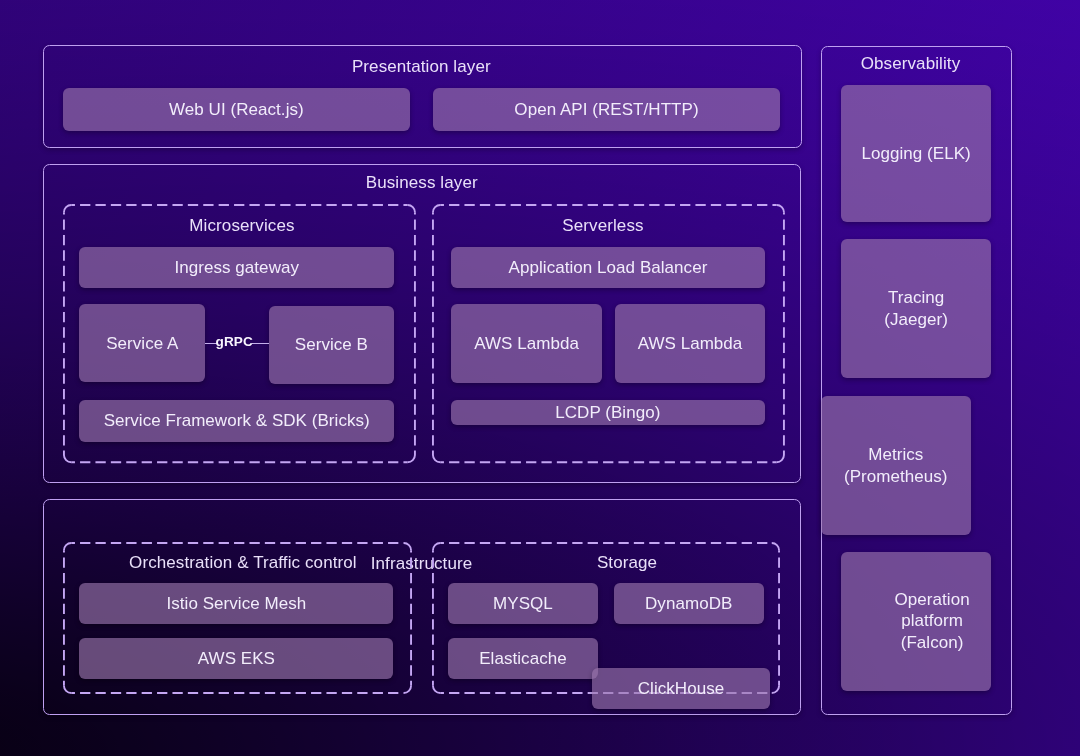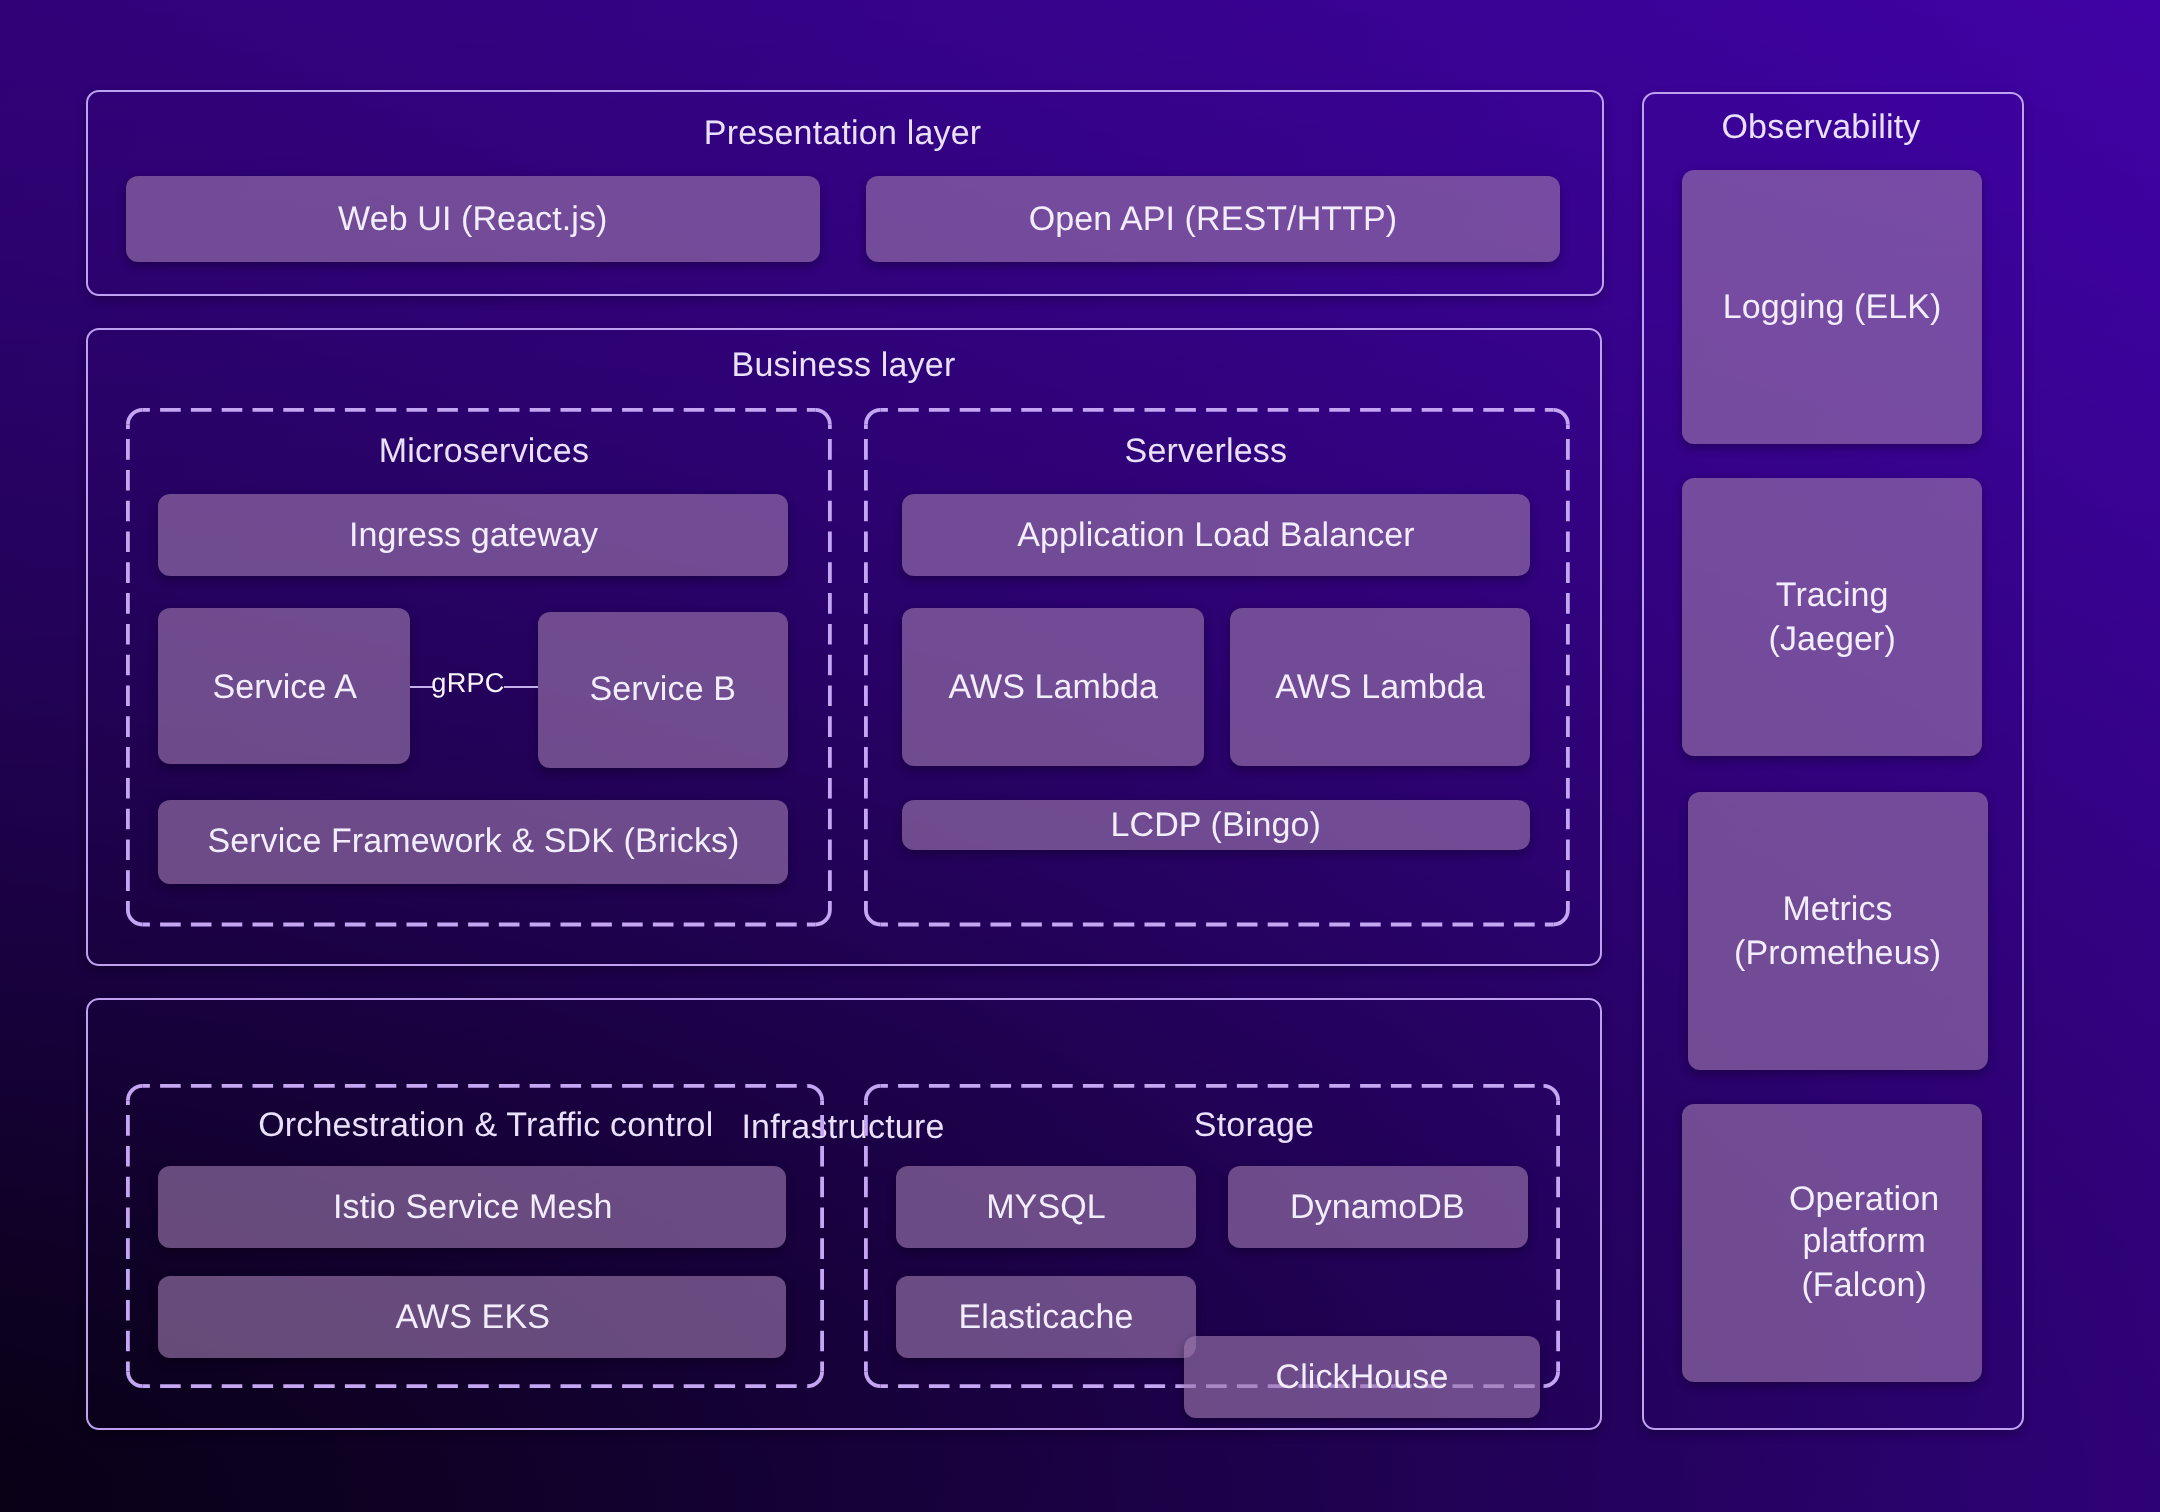--- a/index.html
+++ b/index.html
@@ -32,21 +32,21 @@
   .title{position:absolute;text-align:center;color:#e9e0f9;
          font-size:17px;line-height:19px;letter-spacing:0.1px;white-space:nowrap;}
 
   .card{position:absolute;box-sizing:border-box;border-radius:6px;
         background:rgba(154,118,171,0.635);
         box-shadow:0 2px 5px rgba(0,0,0,0.30);
         display:flex;flex-direction:column;align-items:center;justify-content:center;
         color:#f2edfb;font-size:17px;line-height:21.5px;text-align:center;letter-spacing:0.05px;}
 
   .conn{position:absolute;background:rgb(196,175,235);height:1.4px;}
-  .conn-label{position:absolute;color:#f7f4fd;font-size:13.6px;font-weight:normal;
+  .conn-label{position:absolute;color:#f7f4fd;font-size:13.6px;font-weight:bold;
               line-height:15px;letter-spacing:0.1px;text-align:center;white-space:nowrap;}
 </style>
 </head>
 <body>
 
 <div id="canvas">
   <div class="bg-lin"></div>
   <div class="bg-dark"></div>
 
   <div class="panel" style="left:43px;top:44.5px;width:759px;height:103.5px;"></div>
@@ -107,21 +107,21 @@
 
   <div class="panel" style="left:821px;top:45.5px;width:191px;height:669px;"></div>
   <div class="title" style="left:815px;top:54px;width:191px;">Observability</div>
   <div class="card" style="left:841.3px;top:84.6px;width:149.6px;height:137.9px;">
     <span>Logging (ELK)</span>
   </div>
   <div class="card" style="left:841.3px;top:239.2px;width:149.6px;height:138.8px;">
     <span>Tracing</span>
     <span>(Jaeger)</span>
   </div>
-  <div class="card" style="left:844px;top:396.2px;width:149.6px;height:139.2px;text-align:right;">
+  <div class="card" style="left:821px;top:396.2px;width:149.6px;height:139.2px;text-align:right;">
     <span>Metrics</span>
     <span>(Prometheus)</span>
   </div>
   <div class="card" style="left:841.3px;top:551.6px;width:149.6px;height:139.2px;padding-left:32px;">
     <span>Operation</span>
     <span>platform (Falcon)</span>
   </div>
 </div>
 
 </body></html>

